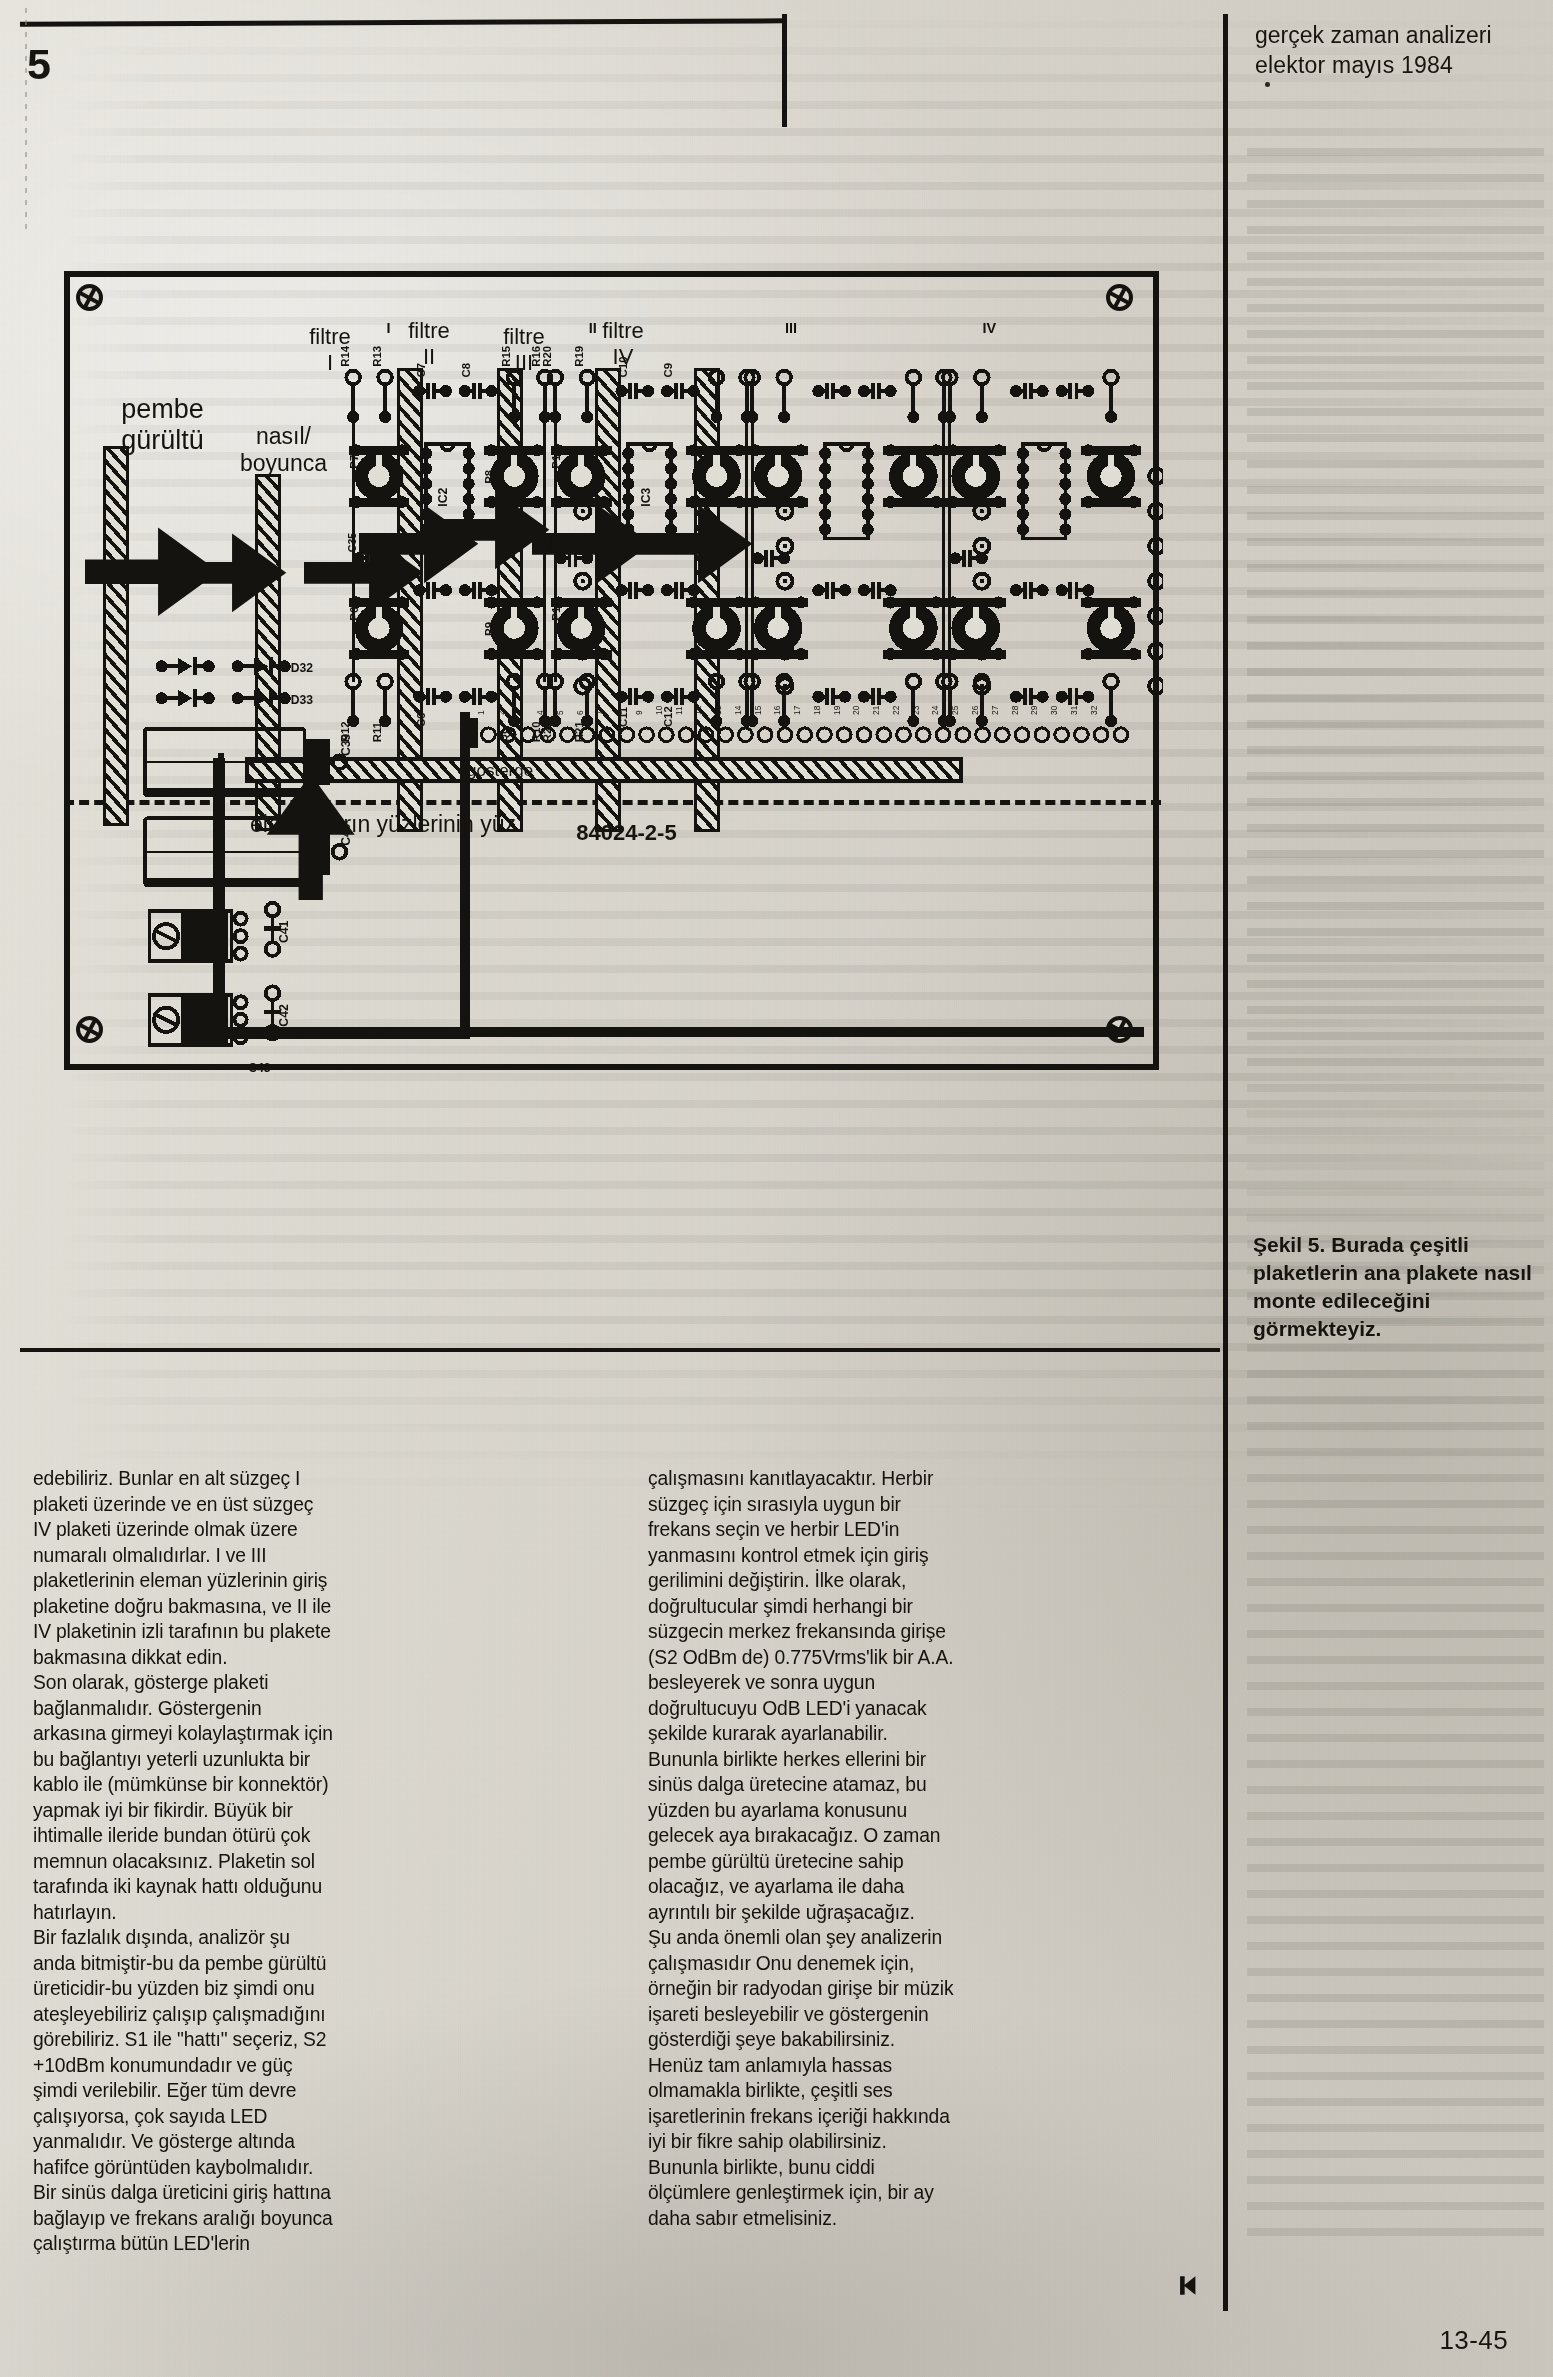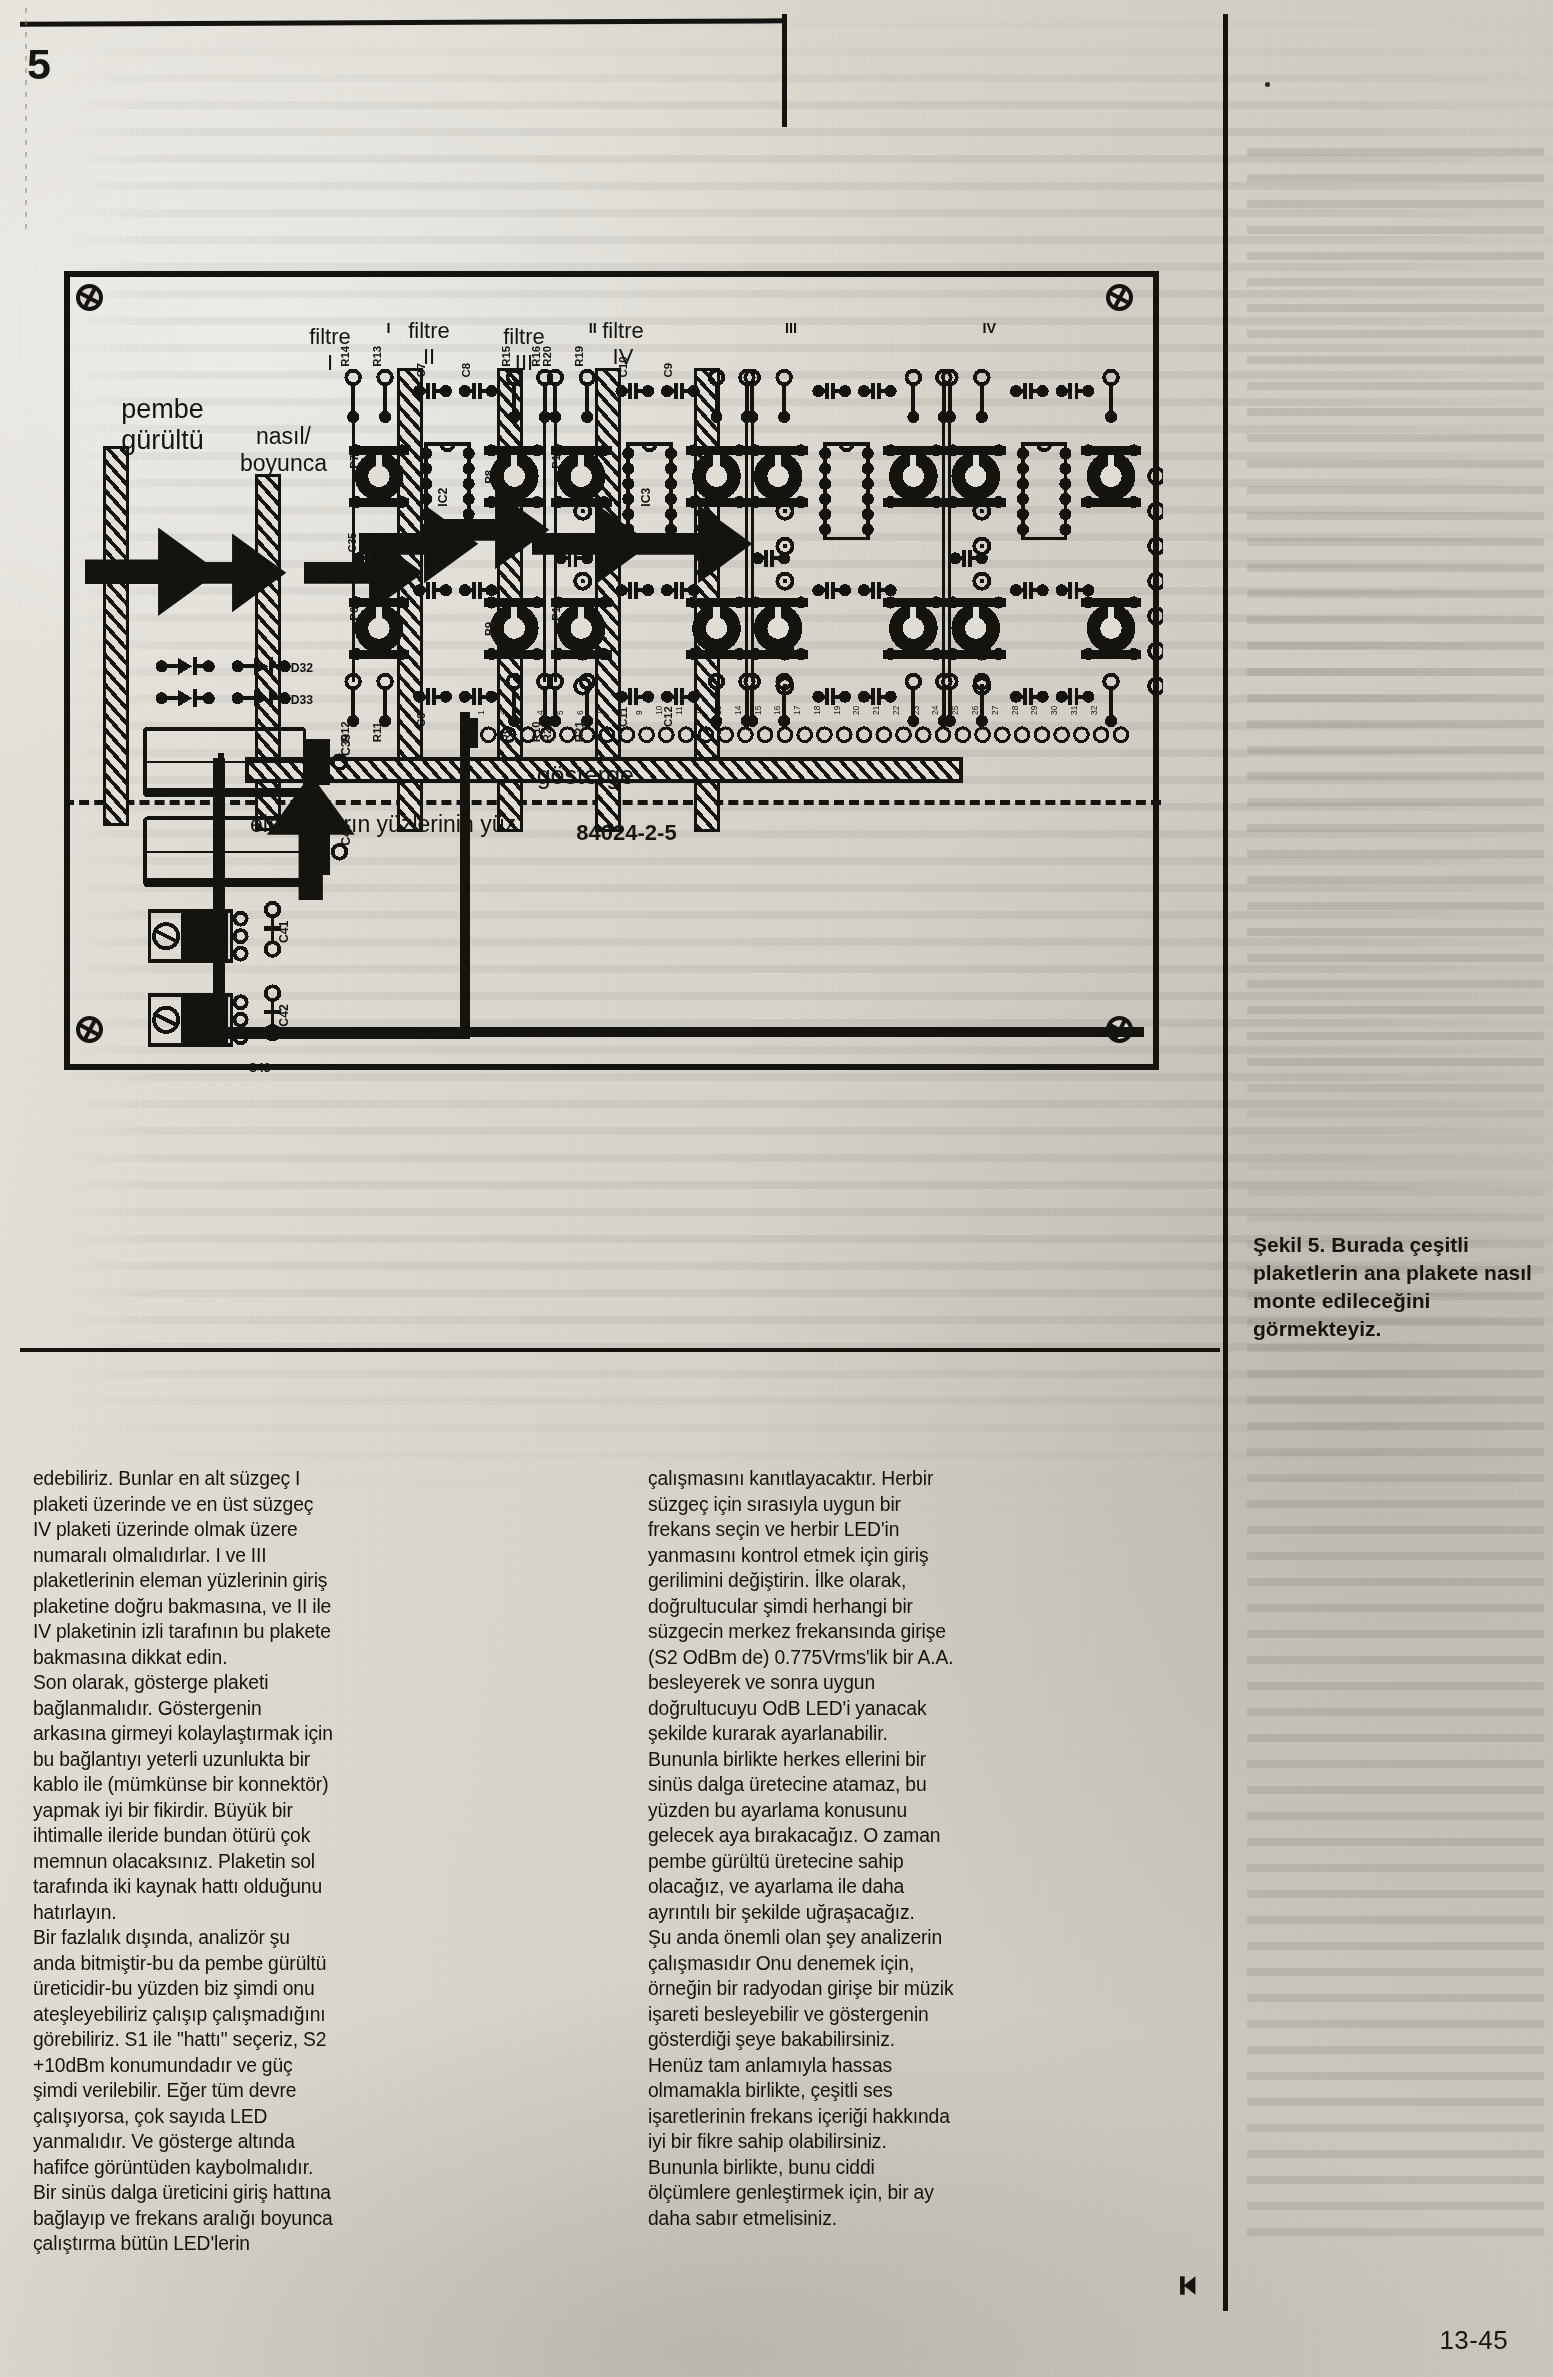--- a/index.html
+++ b/index.html
@@ -134,21 +134,21 @@
   .fig-label{
     position:absolute;font-weight:400;color:#16140f;
     line-height:1.16;text-align:center;
   }
   #lab-pembe{left:49px;top:169px;width:145px;font-size:27px;}
   #lab-giris{left:170px;top:198px;width:145px;font-size:23px;}
   #lab-f1{left:236px;top:99px;width:106px;font-size:22px;}
   #lab-f2{left:335px;top:93px;width:106px;font-size:22px;}
   #lab-f3{left:430px;top:99px;width:106px;font-size:22px;}
   #lab-f4{left:529px;top:93px;width:106px;font-size:22px;}
-  #lab-gosterge{left:426px;top:536px;width:167px;font-size:25px;text-align:right;}
+  #lab-gosterge{left:426px;top:536px;width:167px;font-size:17px;text-align:left;}
   #lab-yuz{left:167px;top:586px;width:350px;font-size:23px;}
   #lab-drawingno{left:502px;top:595px;width:167px;font-size:22px;font-weight:700;text-align:center;}
 
   
   #dash-bottom{
     position:absolute;left:23px;top:575px;width:1097px;height:0;
     border-top:5.3px dashed #15130f;
   }
   #dash-left{
     position:absolute;left:23px;top:354px;width:0;height:225px;
@@ -176,20 +176,24 @@
   <div id="ghost-right"></div>
 
   <div class="rule" id="top-rule"></div>
   <div class="rule" id="header-vrule"></div>
   <div class="rule" id="mid-rule"></div>
   <div class="rule" id="right-vrule"></div>
   <div id="punch"></div>
 
   <div id="figure-number">5</div>
 
+  <div id="header-title">
+    <div class="l1">gerçek zaman analizeri</div>
+    <div class="l2">elektor mayıs 1984</div>
+  </div>
   <div id="header-dot"></div>
 
   <div id="figure">
 
     <div id="board-outline"></div>
 
     <div class="mount-hole" style="left:35px;top:59px;"></div>
     <div class="mount-hole" style="left:1065px;top:59px;"></div>
     <div class="mount-hole" style="left:35px;top:791px;"></div>
     <div class="mount-hole" style="left:1065px;top:791px;"></div>

